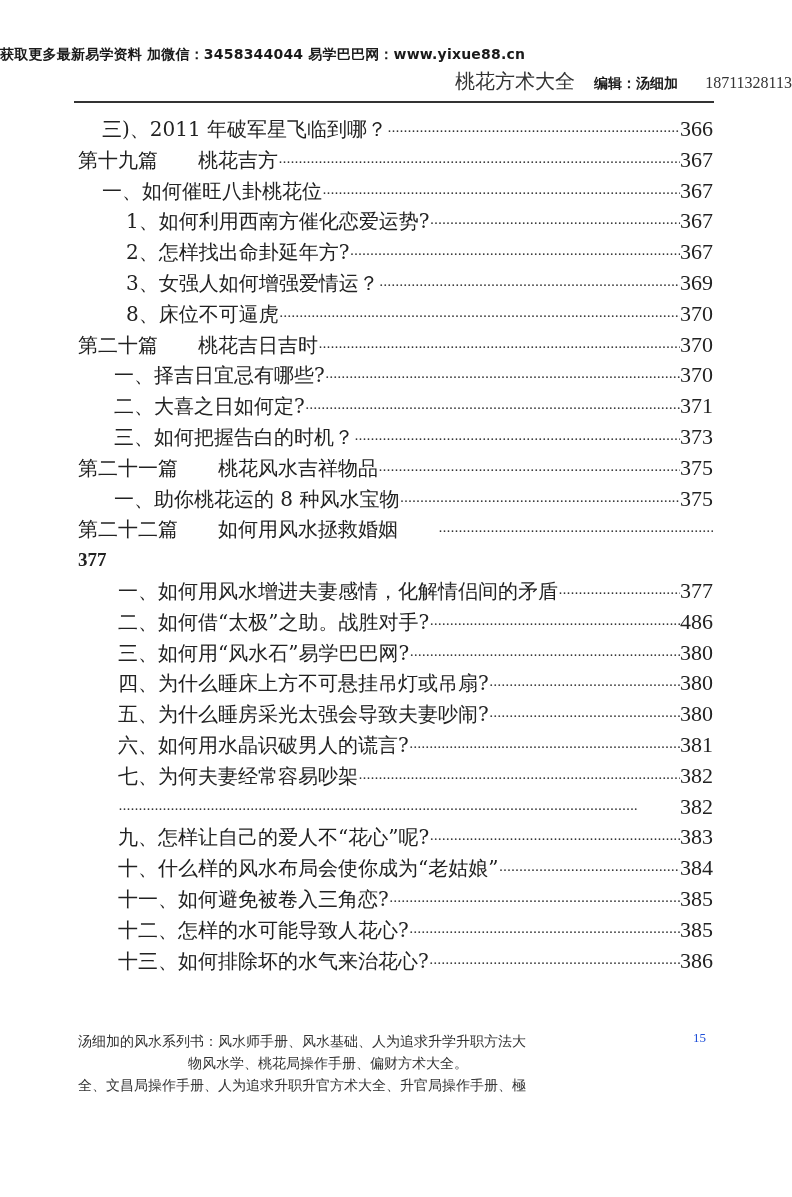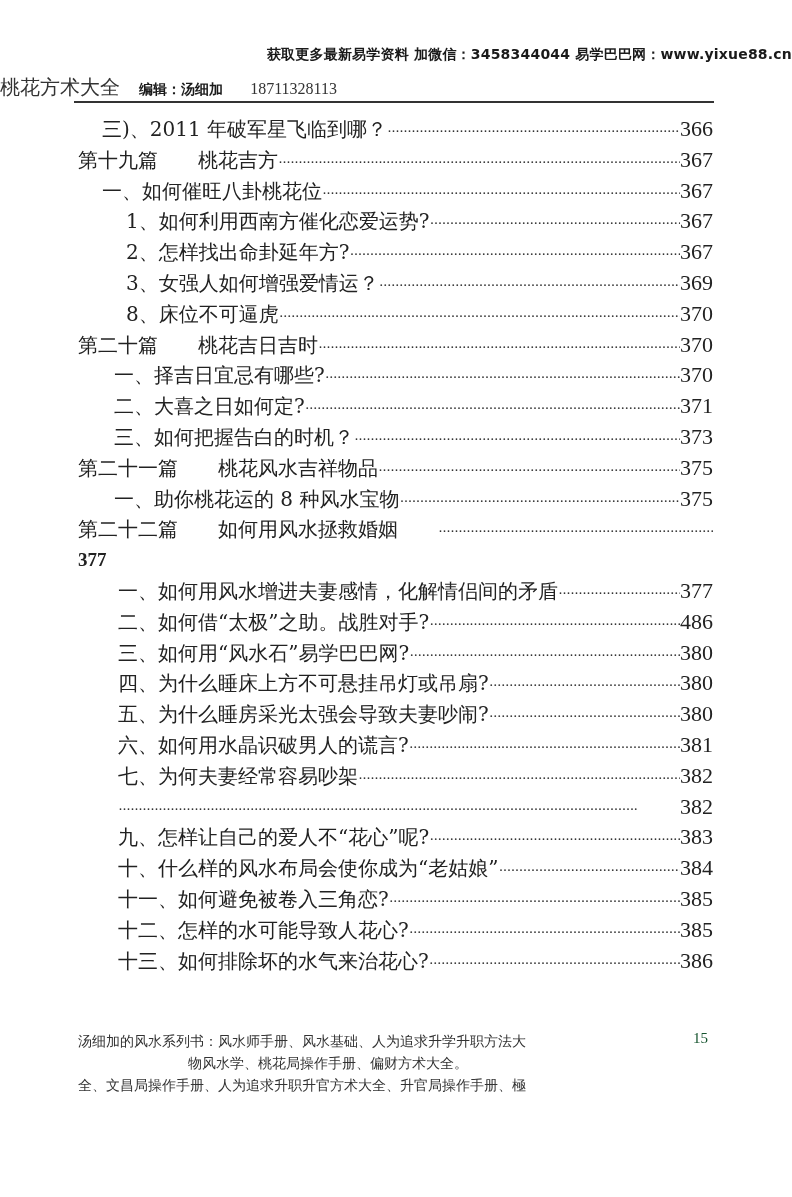--- a/index.html
+++ b/index.html
@@ -6,28 +6,28 @@
   body {
     width: 792px; height: 1197px;
     background: #ffffff;
     position: relative;
     overflow: hidden;
     font-family: "DejaVu Serif", "Liberation Serif", serif;
     color: #222222;
   }
   .header-top {
     position: absolute; left: 0; width: 792px; top: 46px;
-    text-align: right;
+    text-align: left;
     font-family: "DejaVu Sans", "Liberation Sans", sans-serif;
     font-size: 14px; font-weight: bold; color: #1a1a1a;
     letter-spacing: 0.2px;
   }
   .header-title-row {
-    position: absolute; left: 0; width: 792px; top: 74px;
-    text-align: left; white-space: nowrap;
+    position: absolute; left: 0; width: 792px; top: 68px;
+    text-align: right; white-space: nowrap;
   }
   .book-title { font-size: 20px; color: #333; margin-right: 14px; }
   .editor { font-family: "DejaVu Sans", "Liberation Sans", sans-serif; font-size: 14px; font-weight: bold; color: #1a1a1a; margin-right: 22px; }
   .phone { font-family: "Liberation Serif", serif; font-size: 16px; color: #333; }
   .header-rule {
     position: absolute; left: 74px; width: 640px; top: 101px;
     height: 2px; background: #333;
   }
   .toc {
     position: absolute; left: 78px; top: 114px; width: 635px;
@@ -58,21 +58,21 @@
     font-family: "Liberation Serif", serif; font-weight: bold; font-size: 19px;
   }
   .footer {
     position: absolute; left: 78px; top: 1030px; width: 640px;
     font-size: 14px; line-height: 22px; color: #333;
   }
   .footer-line { white-space: nowrap; }
   .footer-line.center { padding-left: 110px; }
   .page-number {
     position: absolute; left: 693px; top: 1030px;
-    font-family: "Liberation Serif", serif; font-size: 15px; color: #14532d;
+    font-family: "Liberation Serif", serif; font-size: 13px; color: #1d4ed8;
   }
 </style>
 </head>
 <body>
 
 <div class="header-top">获取更多最新易学资料 加微信：3458344044 易学巴巴网：www.yixue88.cn</div>
 <div class="header-title-row">
   <span class="book-title">桃花方术大全</span>
   <span class="editor">编辑：汤细加</span>
   <span class="phone">18711328113</span>

